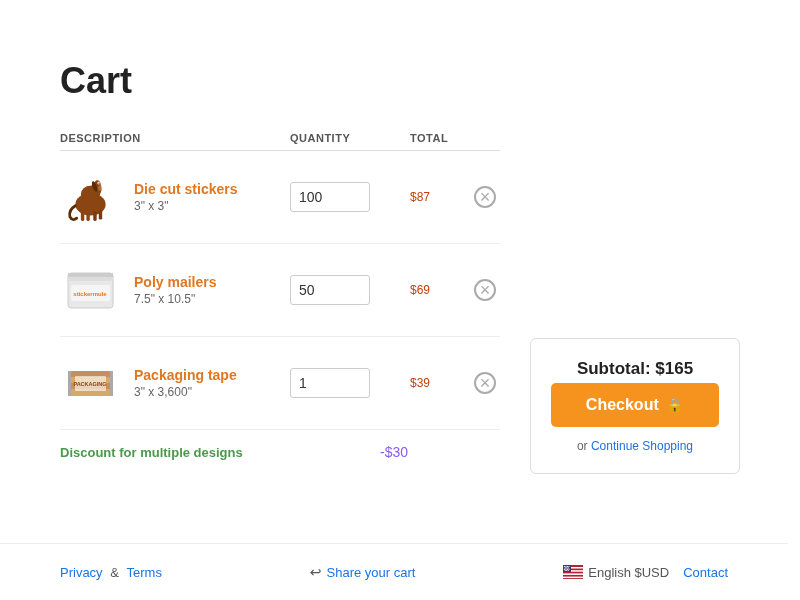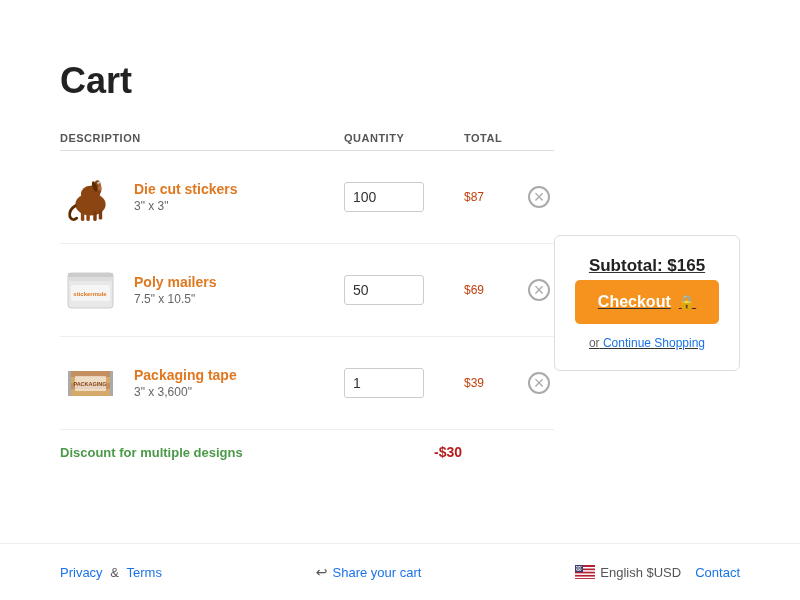--- a/index.html
+++ b/index.html
@@ -16,21 +16,22 @@
       padding: 60px 60px 0 60px;
     }
     h1.cart-title {
       font-size: 36px;
       font-weight: 700;
       color: #222;
       margin-bottom: 30px;
     }
     .main-layout {
       display: flex;
-      align-items: center;
+      gap: 30px;
+      align-items: flex-end;
     }
     .cart-section {
       flex: 1;
     }
     .cart-table-header {
       display: flex;
       border-bottom: 1px solid #ddd;
       padding-bottom: 6px;
       margin-bottom: 0;
     }
@@ -136,31 +137,30 @@
       align-items: center;
       padding: 14px 0;
     }
     .discount-label {
       flex: 1;
       color: #4a9a4a;
       font-size: 13px;
       font-weight: 600;
     }
     .discount-amount {
-      color: #b91c1c;
-      font-size: 14px;
-      font-weight: 700;
+      color: #8b5cf6;
+      font-size: 14px;
+      font-weight: 400;
       width: 60px;
       margin-right: 30px;
     }
     
     .sidebar {
-      width: 186px;
+      width: 210px;
       flex-shrink: 0;
-      text-decoration: underline;
     }
     .checkout-box {
       border: 1px solid #ddd;
       border-radius: 6px;
       padding: 20px;
       text-align: center;
       background: #fff;
     }
     .subtotal-text {
       font-size: 17px;
@@ -201,21 +201,21 @@
       color: #1a73e8;
       text-decoration: none;
     }
     
     .horse-svg { width: 55px; height: 55px; }
     
     .footer {
       position: absolute;
       bottom: 0;
       left: 0;
-      right: 0;
+      right: 12px;
       padding: 20px 60px;
       display: flex;
       align-items: center;
       justify-content: space-between;
       border-top: 1px solid #eee;
     }
     .footer-left {
       display: flex;
       gap: 4px;
       font-size: 13px;

